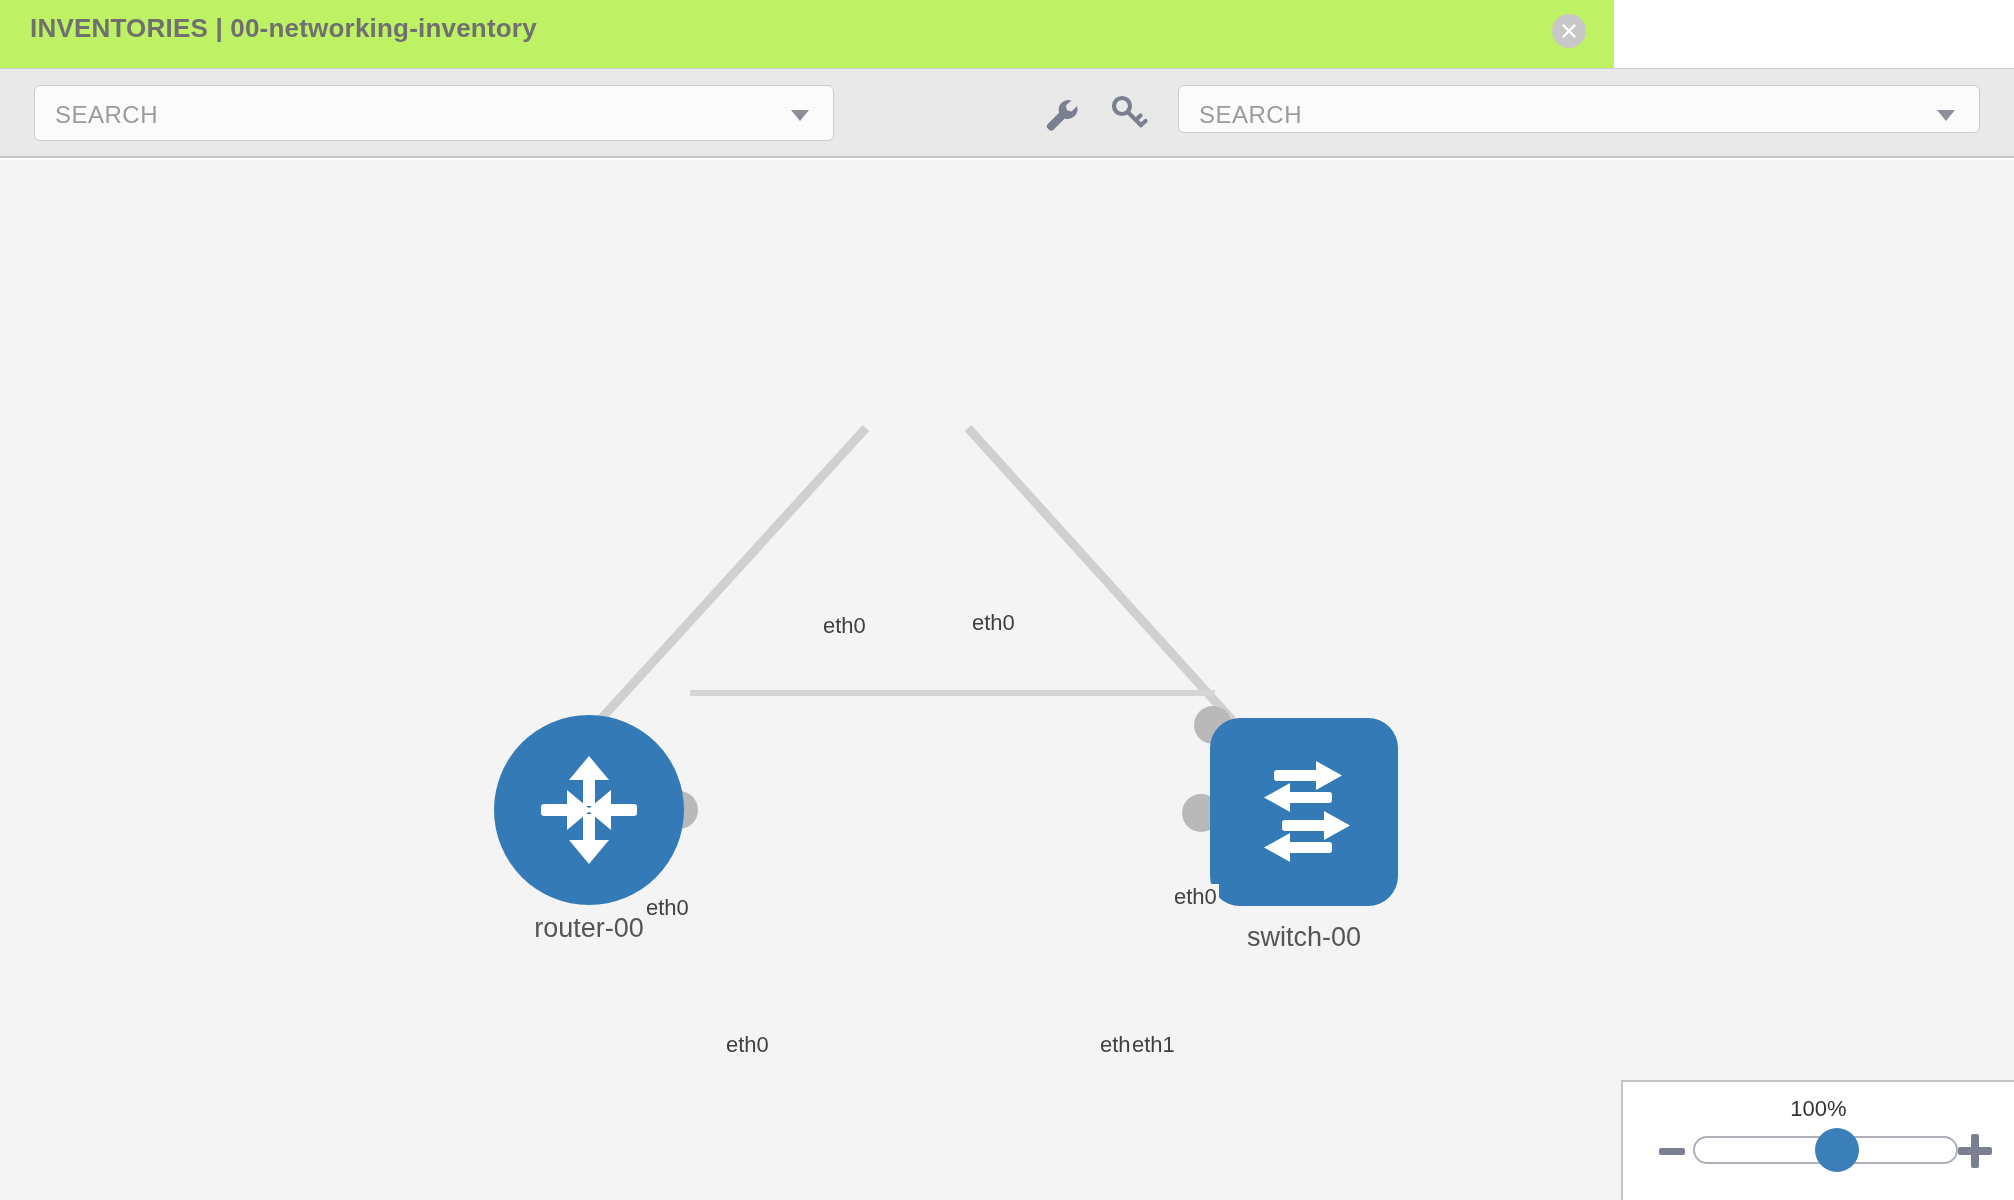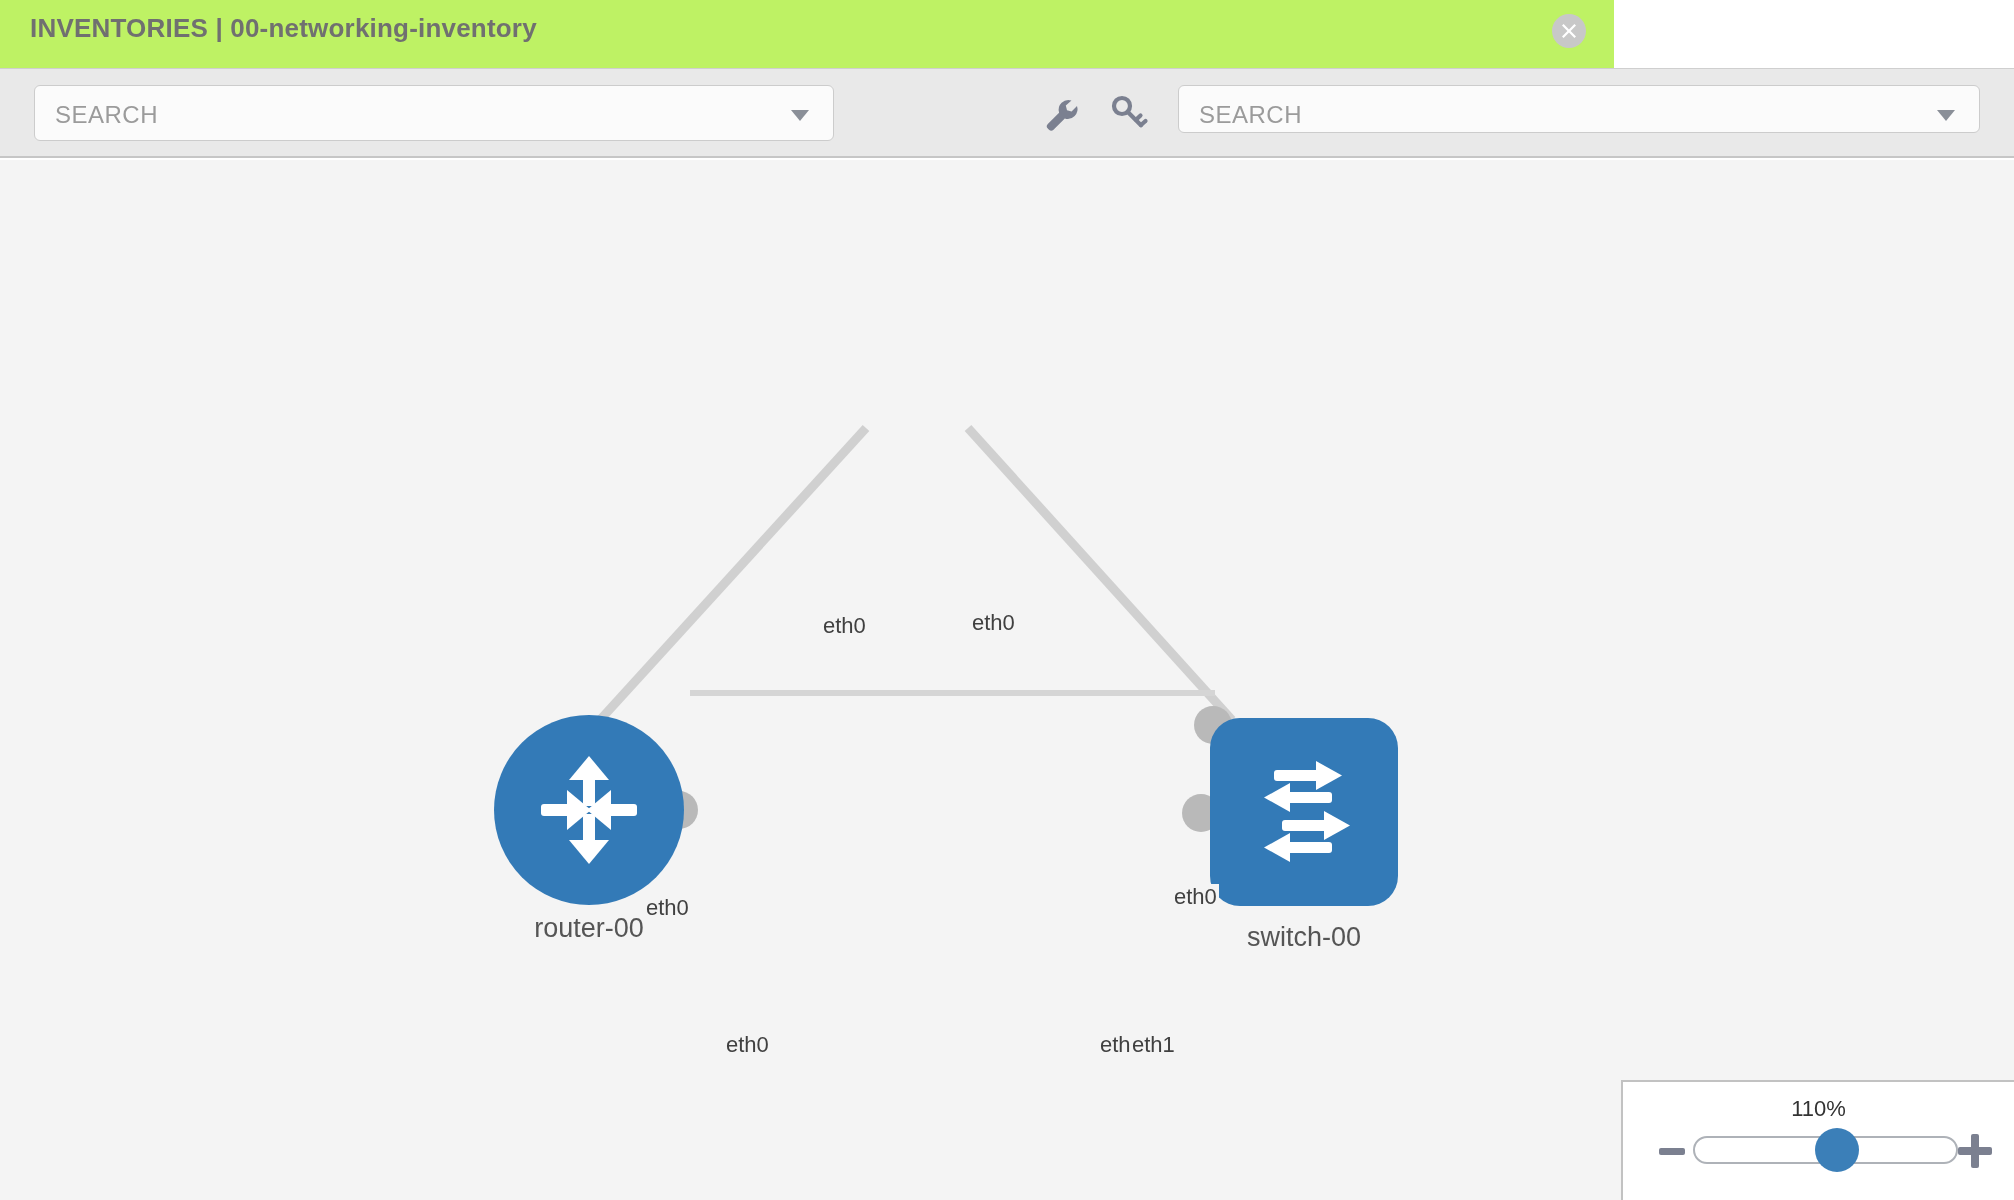--- a/index.html
+++ b/index.html
@@ -248,20 +248,20 @@
     <div class="if-label" style="left:821px; top:453px;">eth0</div>
     <div class="if-label" style="left:970px; top:450px;">eth0</div>
     <div class="if-label" style="left:644px; top:735px;">eth0</div>
     <div class="if-label" style="left:1172px; top:724px;">eth0</div>
     <div class="if-label" style="left:724px; top:872px;">eth0</div>
     <div class="if-label" style="left:1098px; top:872px;">eth0</div>
     <div class="if-label" style="left:1118px; top:872px;margin-left:12px;">eth1</div>
   </div>
 
   <div class="zoom-panel">
-    <div class="zoom-level">110%</div>
+    <div class="zoom-level">100%</div>
     <div class="zoom-minus"></div>
     <div class="zoom-track"></div>
     <div class="zoom-thumb"></div>
     <div class="zoom-plus"></div>
   </div>
 
 </div>
 
 </body></html>

